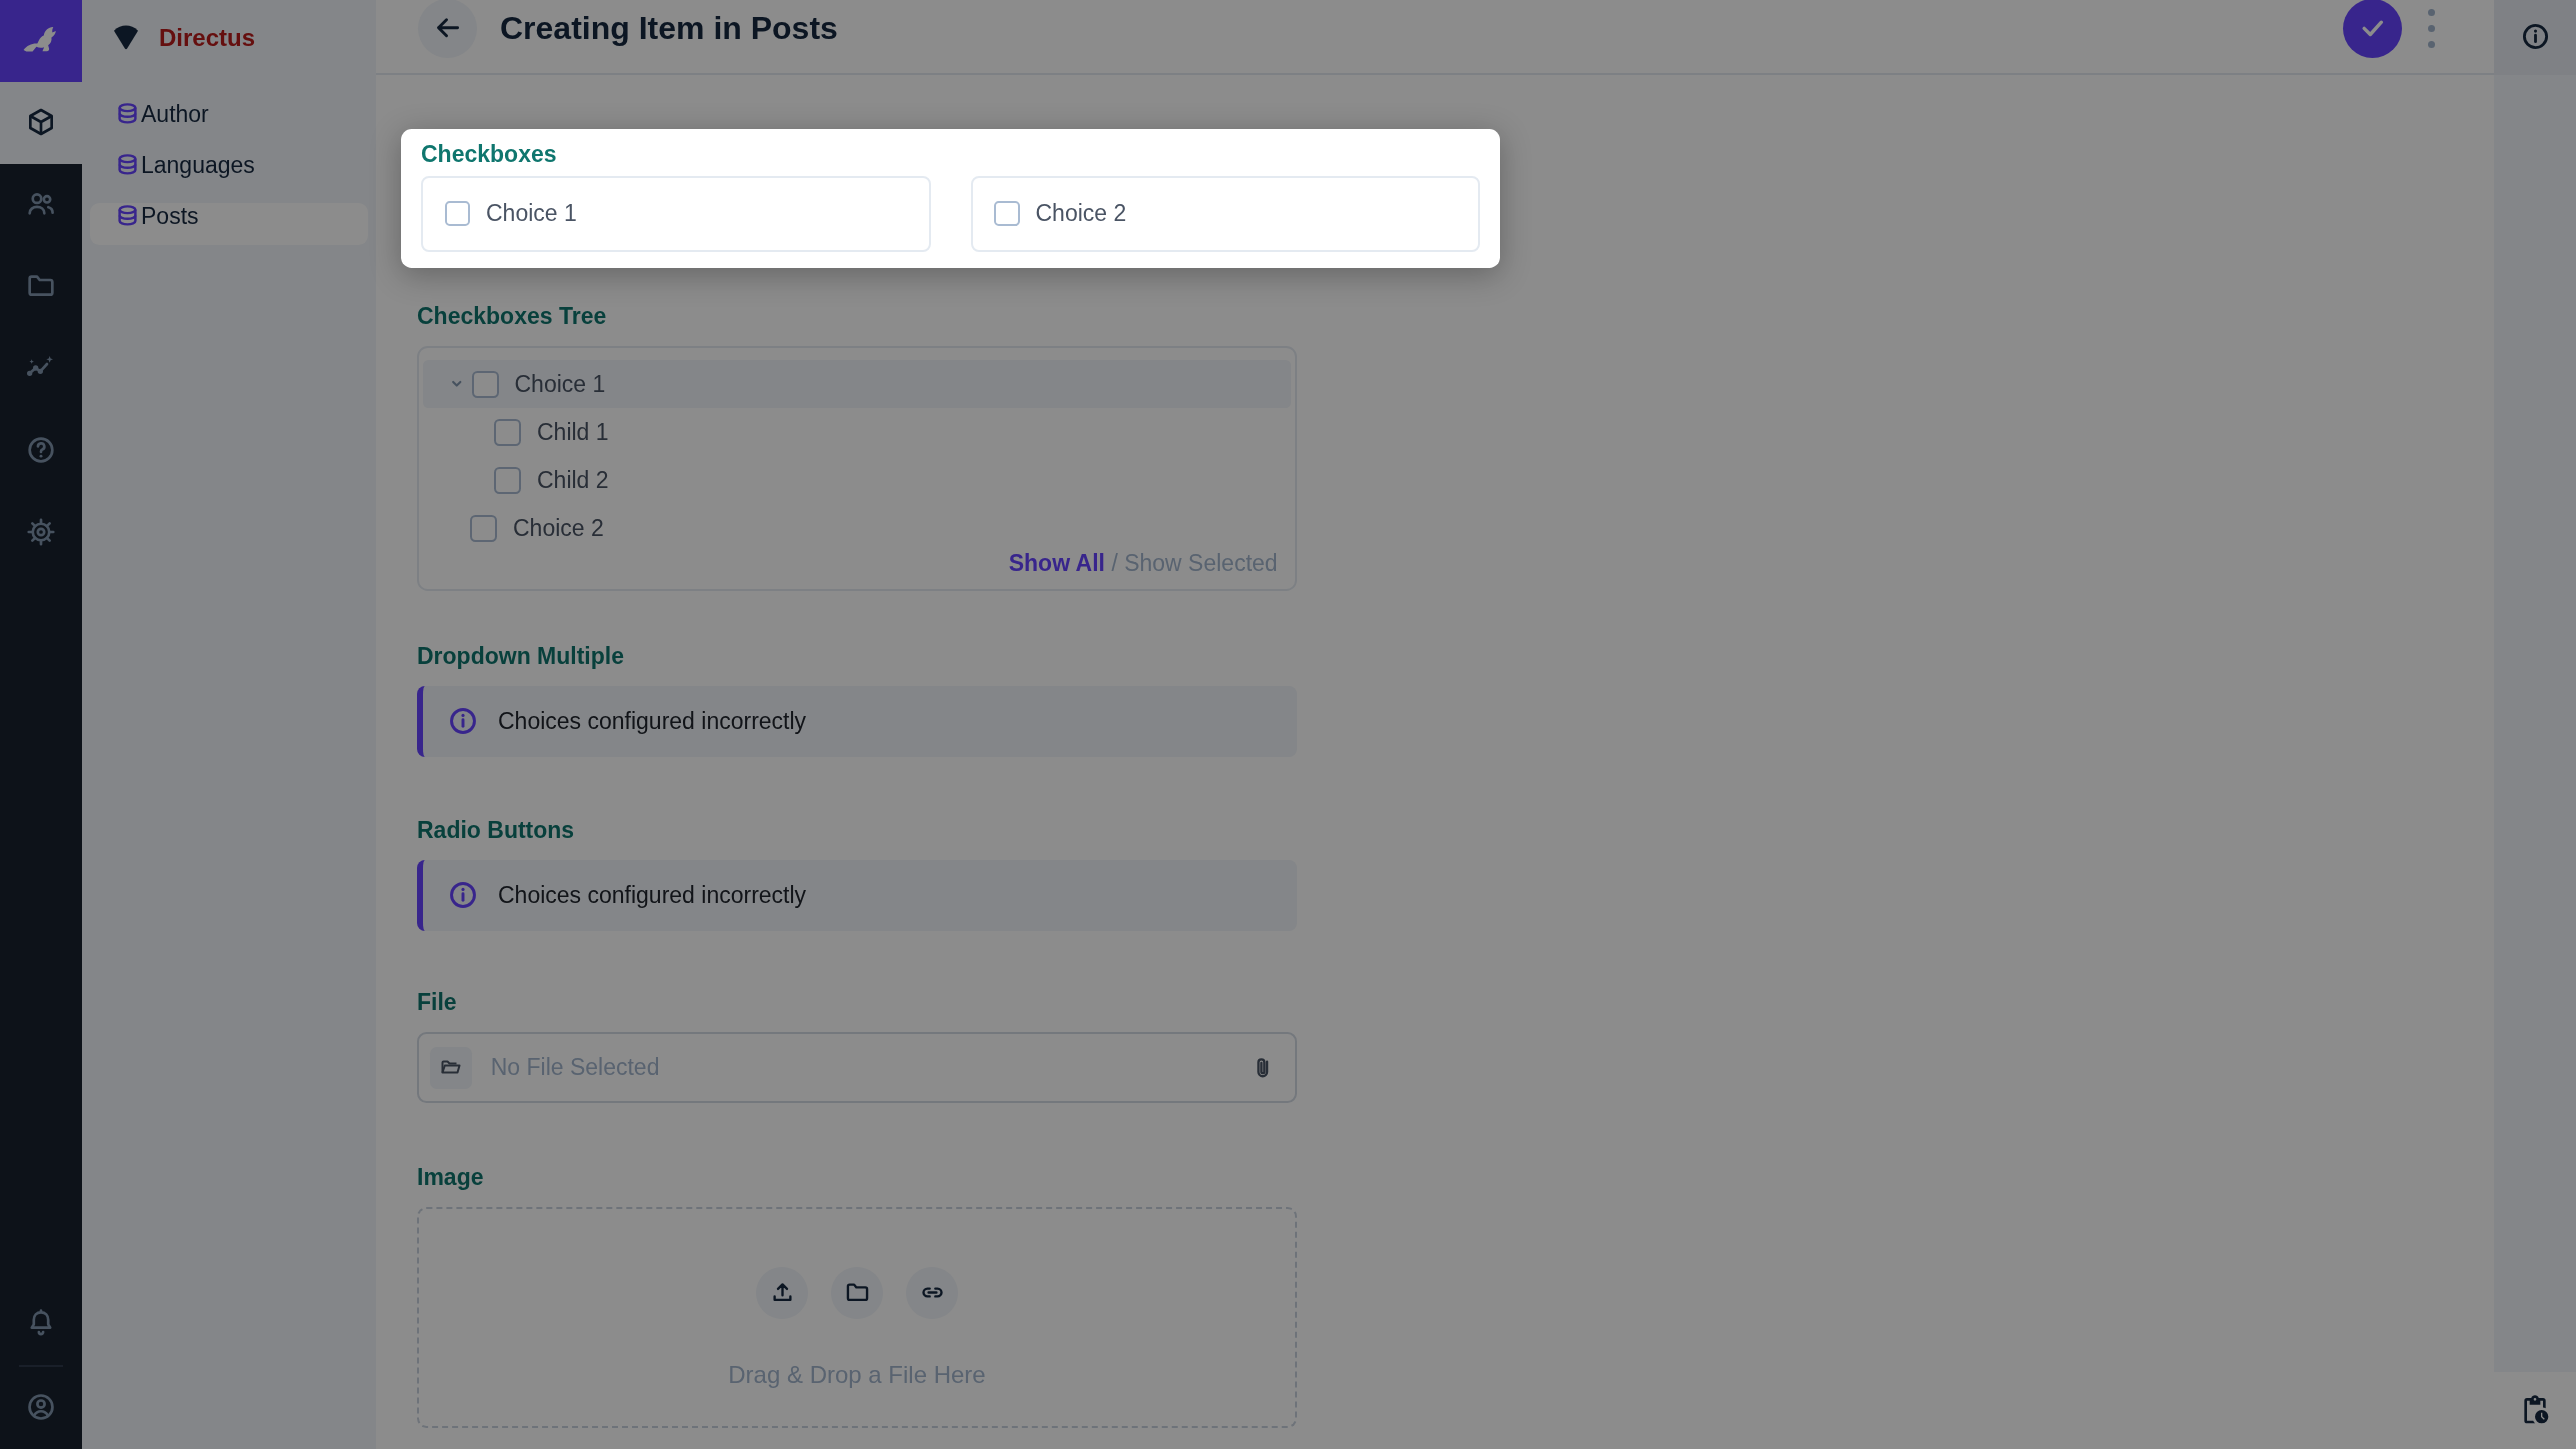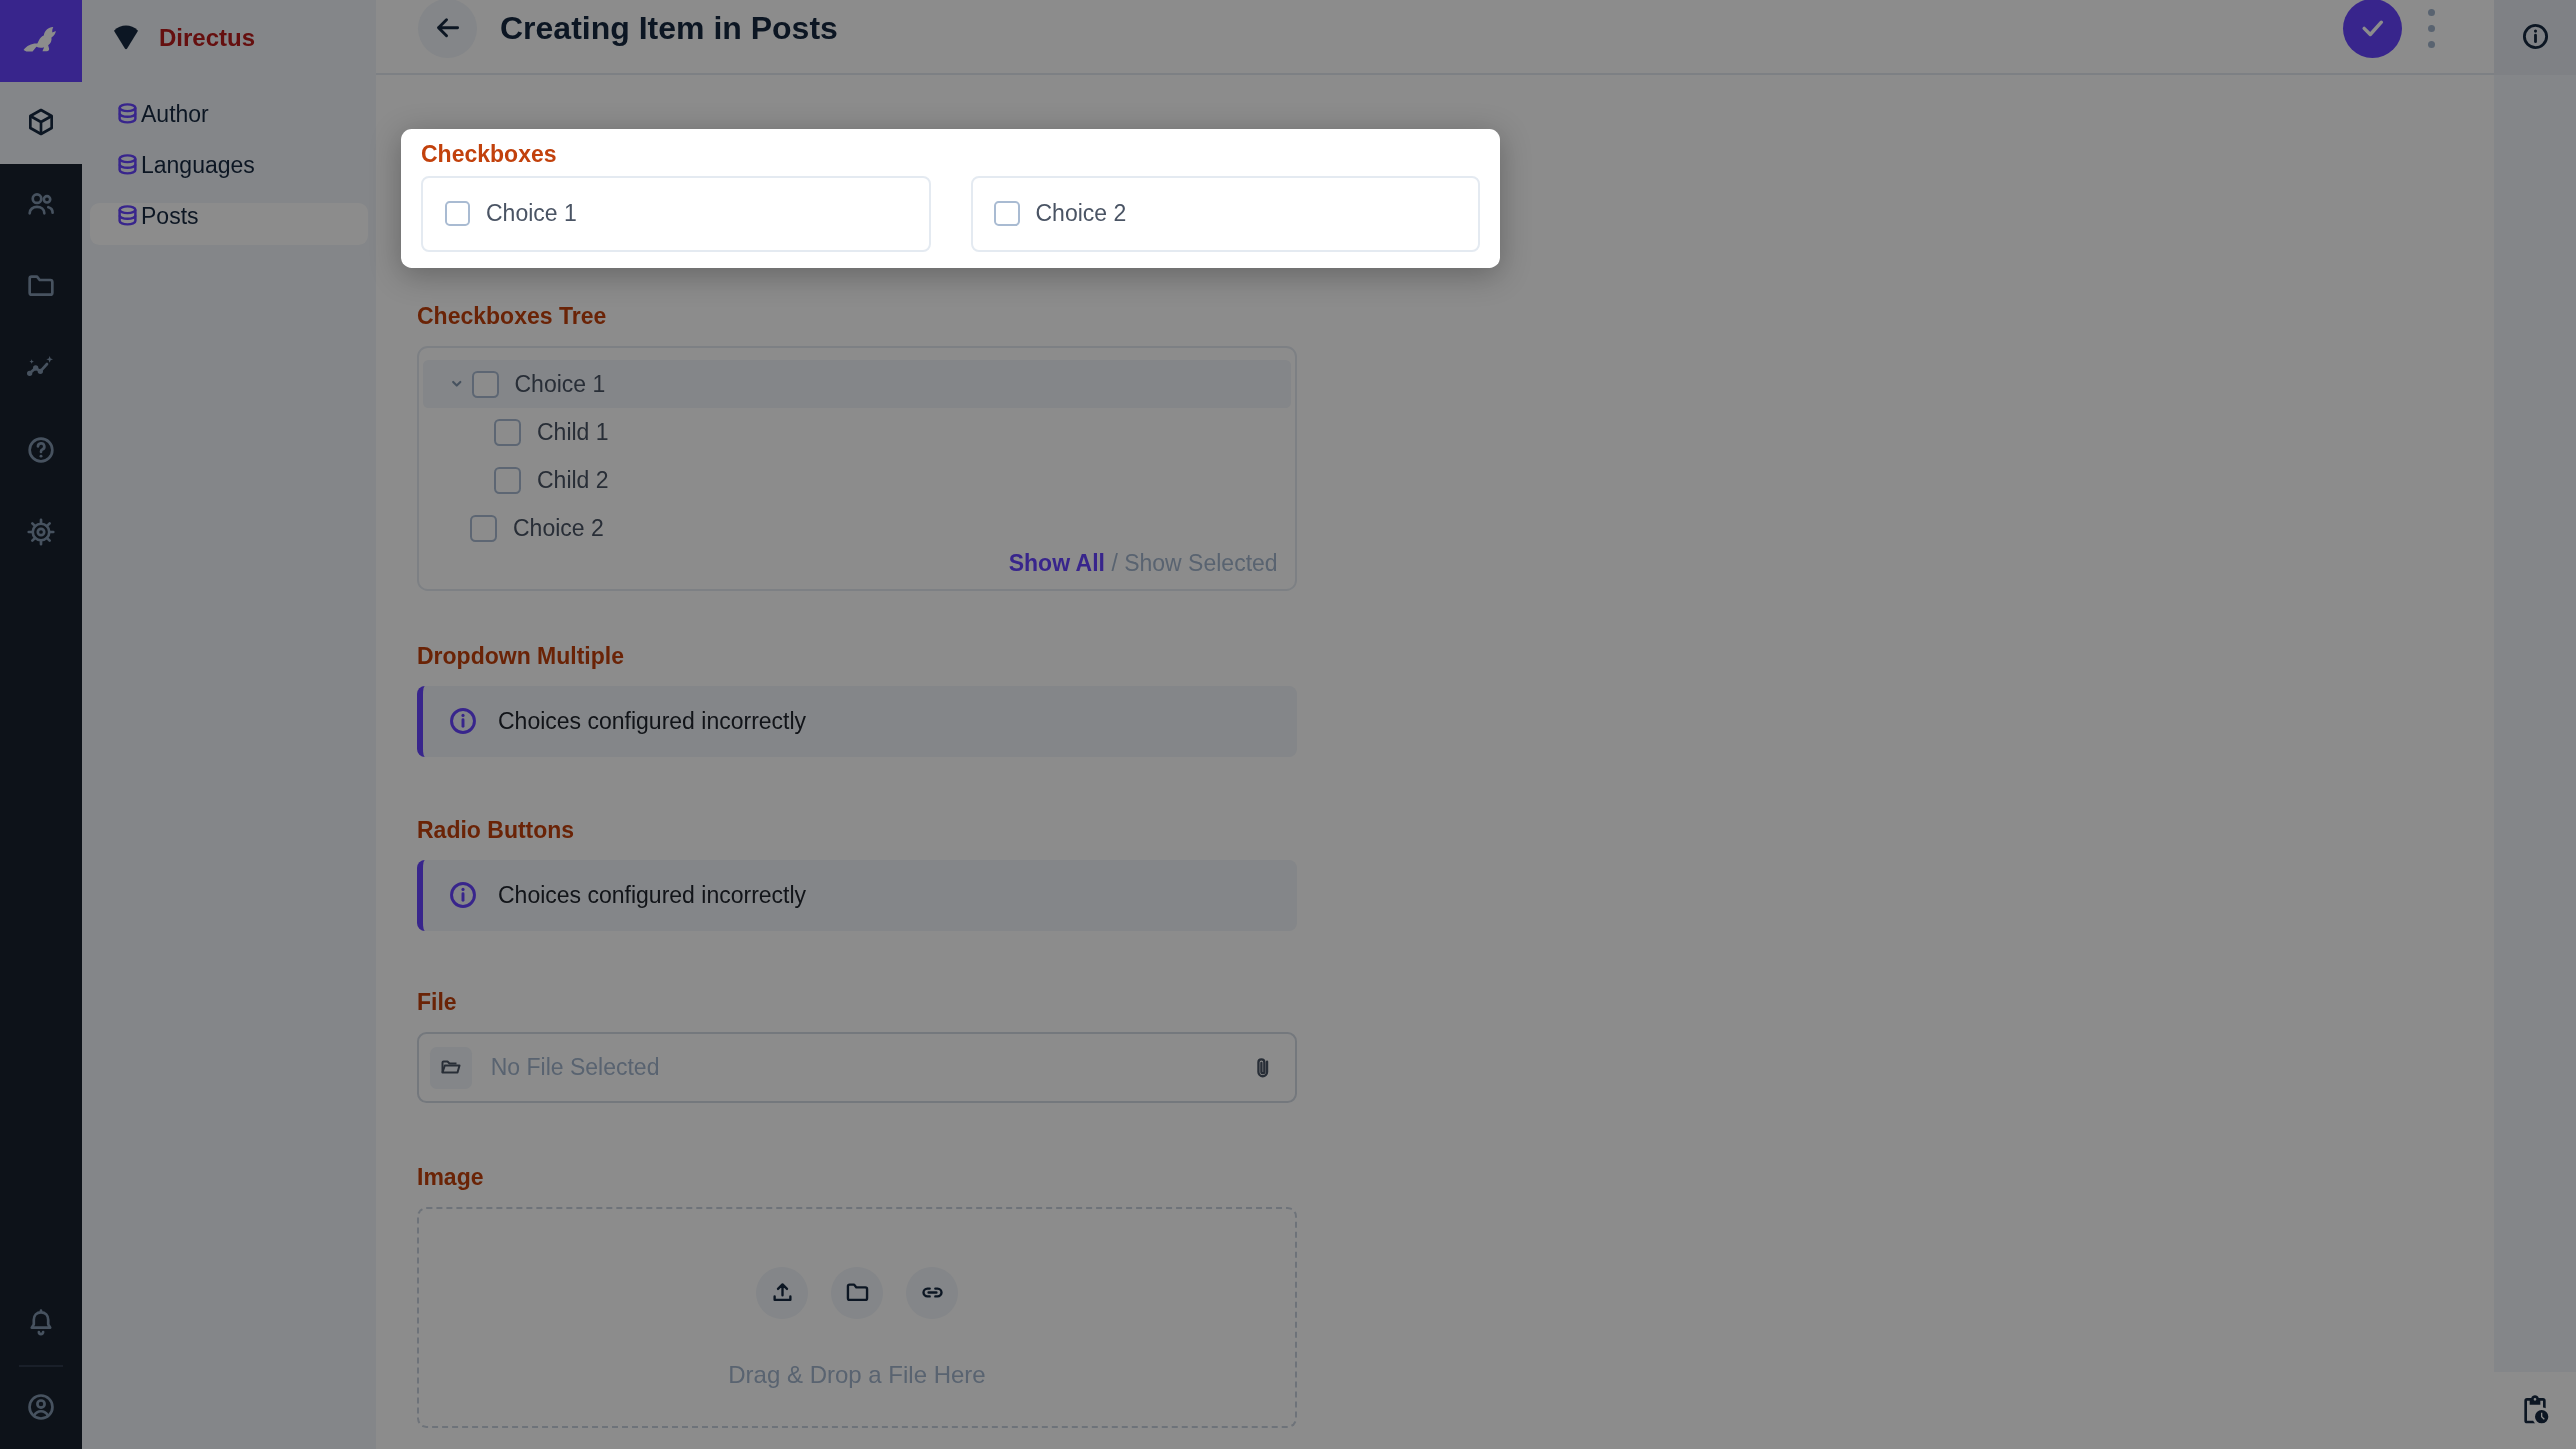--- a/index.html
+++ b/index.html
@@ -44,21 +44,21 @@
   .page-title { font-size:32px; font-weight:700; color:#172940; margin-left:23px; flex:1 1 auto;
                 white-space:nowrap; }
   .save-btn { width:59px; height:59px; border-radius:50%; background:#6644FF; color:#fff;
               display:flex; align-items:center; justify-content:center; flex:0 0 auto; }
   .save-btn svg { width:29.5px; height:29.5px; }
   .more-btn { margin-left:19px; display:flex; flex-direction:column; gap:8.7px; padding:6.7px; }
   .more-btn i { width:7.4px; height:7.4px; border-radius:50%; background:#A2B5CD; }
 
   
   .field { position:absolute; left:41px; width:880px; }
-  .f-label { font-size:23px; line-height:28px; font-weight:700; color:#c2410c; margin-bottom:16px; }
+  .f-label { font-size:23px; line-height:28px; font-weight:700; color:#0f766e; margin-bottom:16px; }
 
   
   .tree-box { height:245px; background:#fff; border:2px solid #E4EAF1; border-radius:10.7px;
               position:relative; padding-top:12px; overflow:hidden; }
   .tree-row { height:48px; display:flex; align-items:center; margin:0 4px; border-radius:5.4px;
               padding-left:23px; }
   .tree-row.highlight { background:#F0F4F9; }
   .tree-row.child { padding-left:71px; }
   .tree-row.root-plain { padding-left:47px; }
   .chev { width:21.5px; height:21.5px; color:#8196AE; margin-right:4px; }

